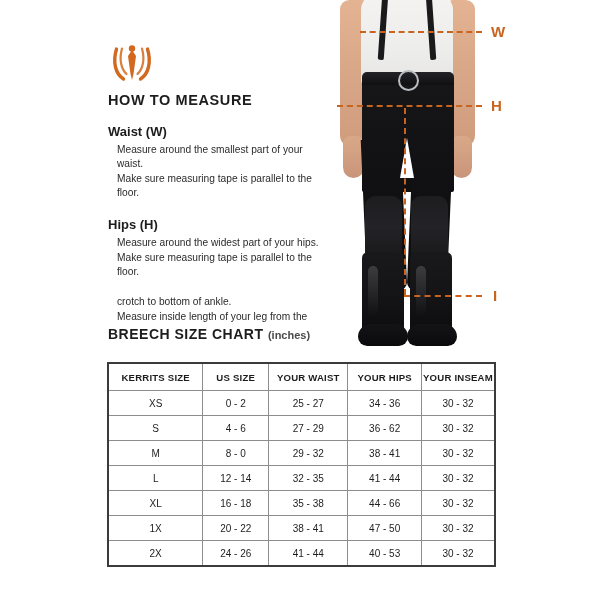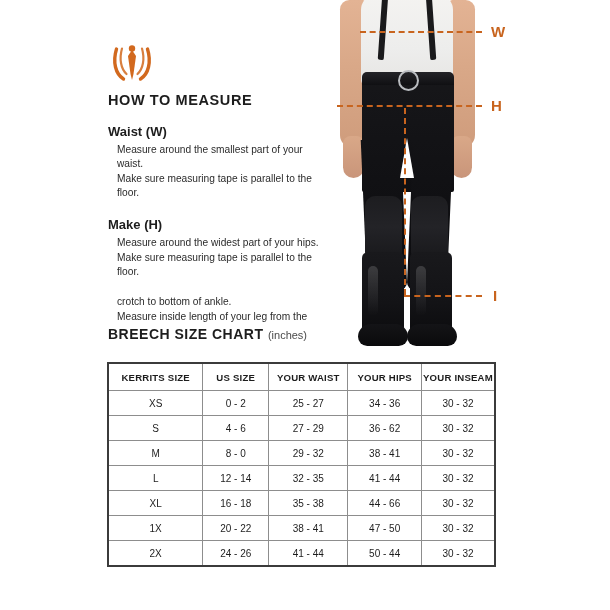--- a/index.html
+++ b/index.html
@@ -241,21 +241,21 @@
     left: 108px;
     top: 326px;
     font-size: 14px;
     font-weight: 700;
     letter-spacing: 0.5px;
     color: #1d1d1d;
     white-space: nowrap;
   }
   .chart-title .unit {
     font-size: 11px;
-    font-weight: 400;
+    font-weight: 700;
     letter-spacing: 0;
     color: #4a4a4a;
   }
 
   
   .table-wrap {
     position: absolute;
     left: 107px;
     top: 362px;
     width: 389px;
@@ -368,21 +368,21 @@
 
   <div class="blocks">
 
     <div class="m-block">
       <p class="m-title">Waist (W)</p>
       <p class="m-line">Measure around the smallest part of your waist.</p>
       <p class="m-line">Make sure measuring tape is parallel to the floor.</p>
     </div>
 
     <div class="m-block">
-      <p class="m-title">Make (H)</p>
+      <p class="m-title">Hips (H)</p>
       <p class="m-line">Measure around the widest part of your hips.</p>
       <p class="m-line">Make sure measuring tape is parallel to the floor.</p>
     </div>
 
     <div class="m-block">
       <p class="m-line">crotch to bottom of ankle.</p>
       <p class="m-line">Measure inside length of your leg from the</p>
     </div>
 
   </div>
@@ -449,21 +449,21 @@
             <td>1X</td>
             <td>20 - 22</td>
             <td>38 - 41</td>
             <td>47 - 50</td>
             <td>30 - 32</td>
           </tr>
           <tr>
             <td>2X</td>
             <td>24 - 26</td>
             <td>41 - 44</td>
-            <td>50 - 44</td>
+            <td>40 - 53</td>
             <td>30 - 32</td>
           </tr>
         </tbody>
     </table>
   </div>
 
 
 </div>
 
 </body></html>

